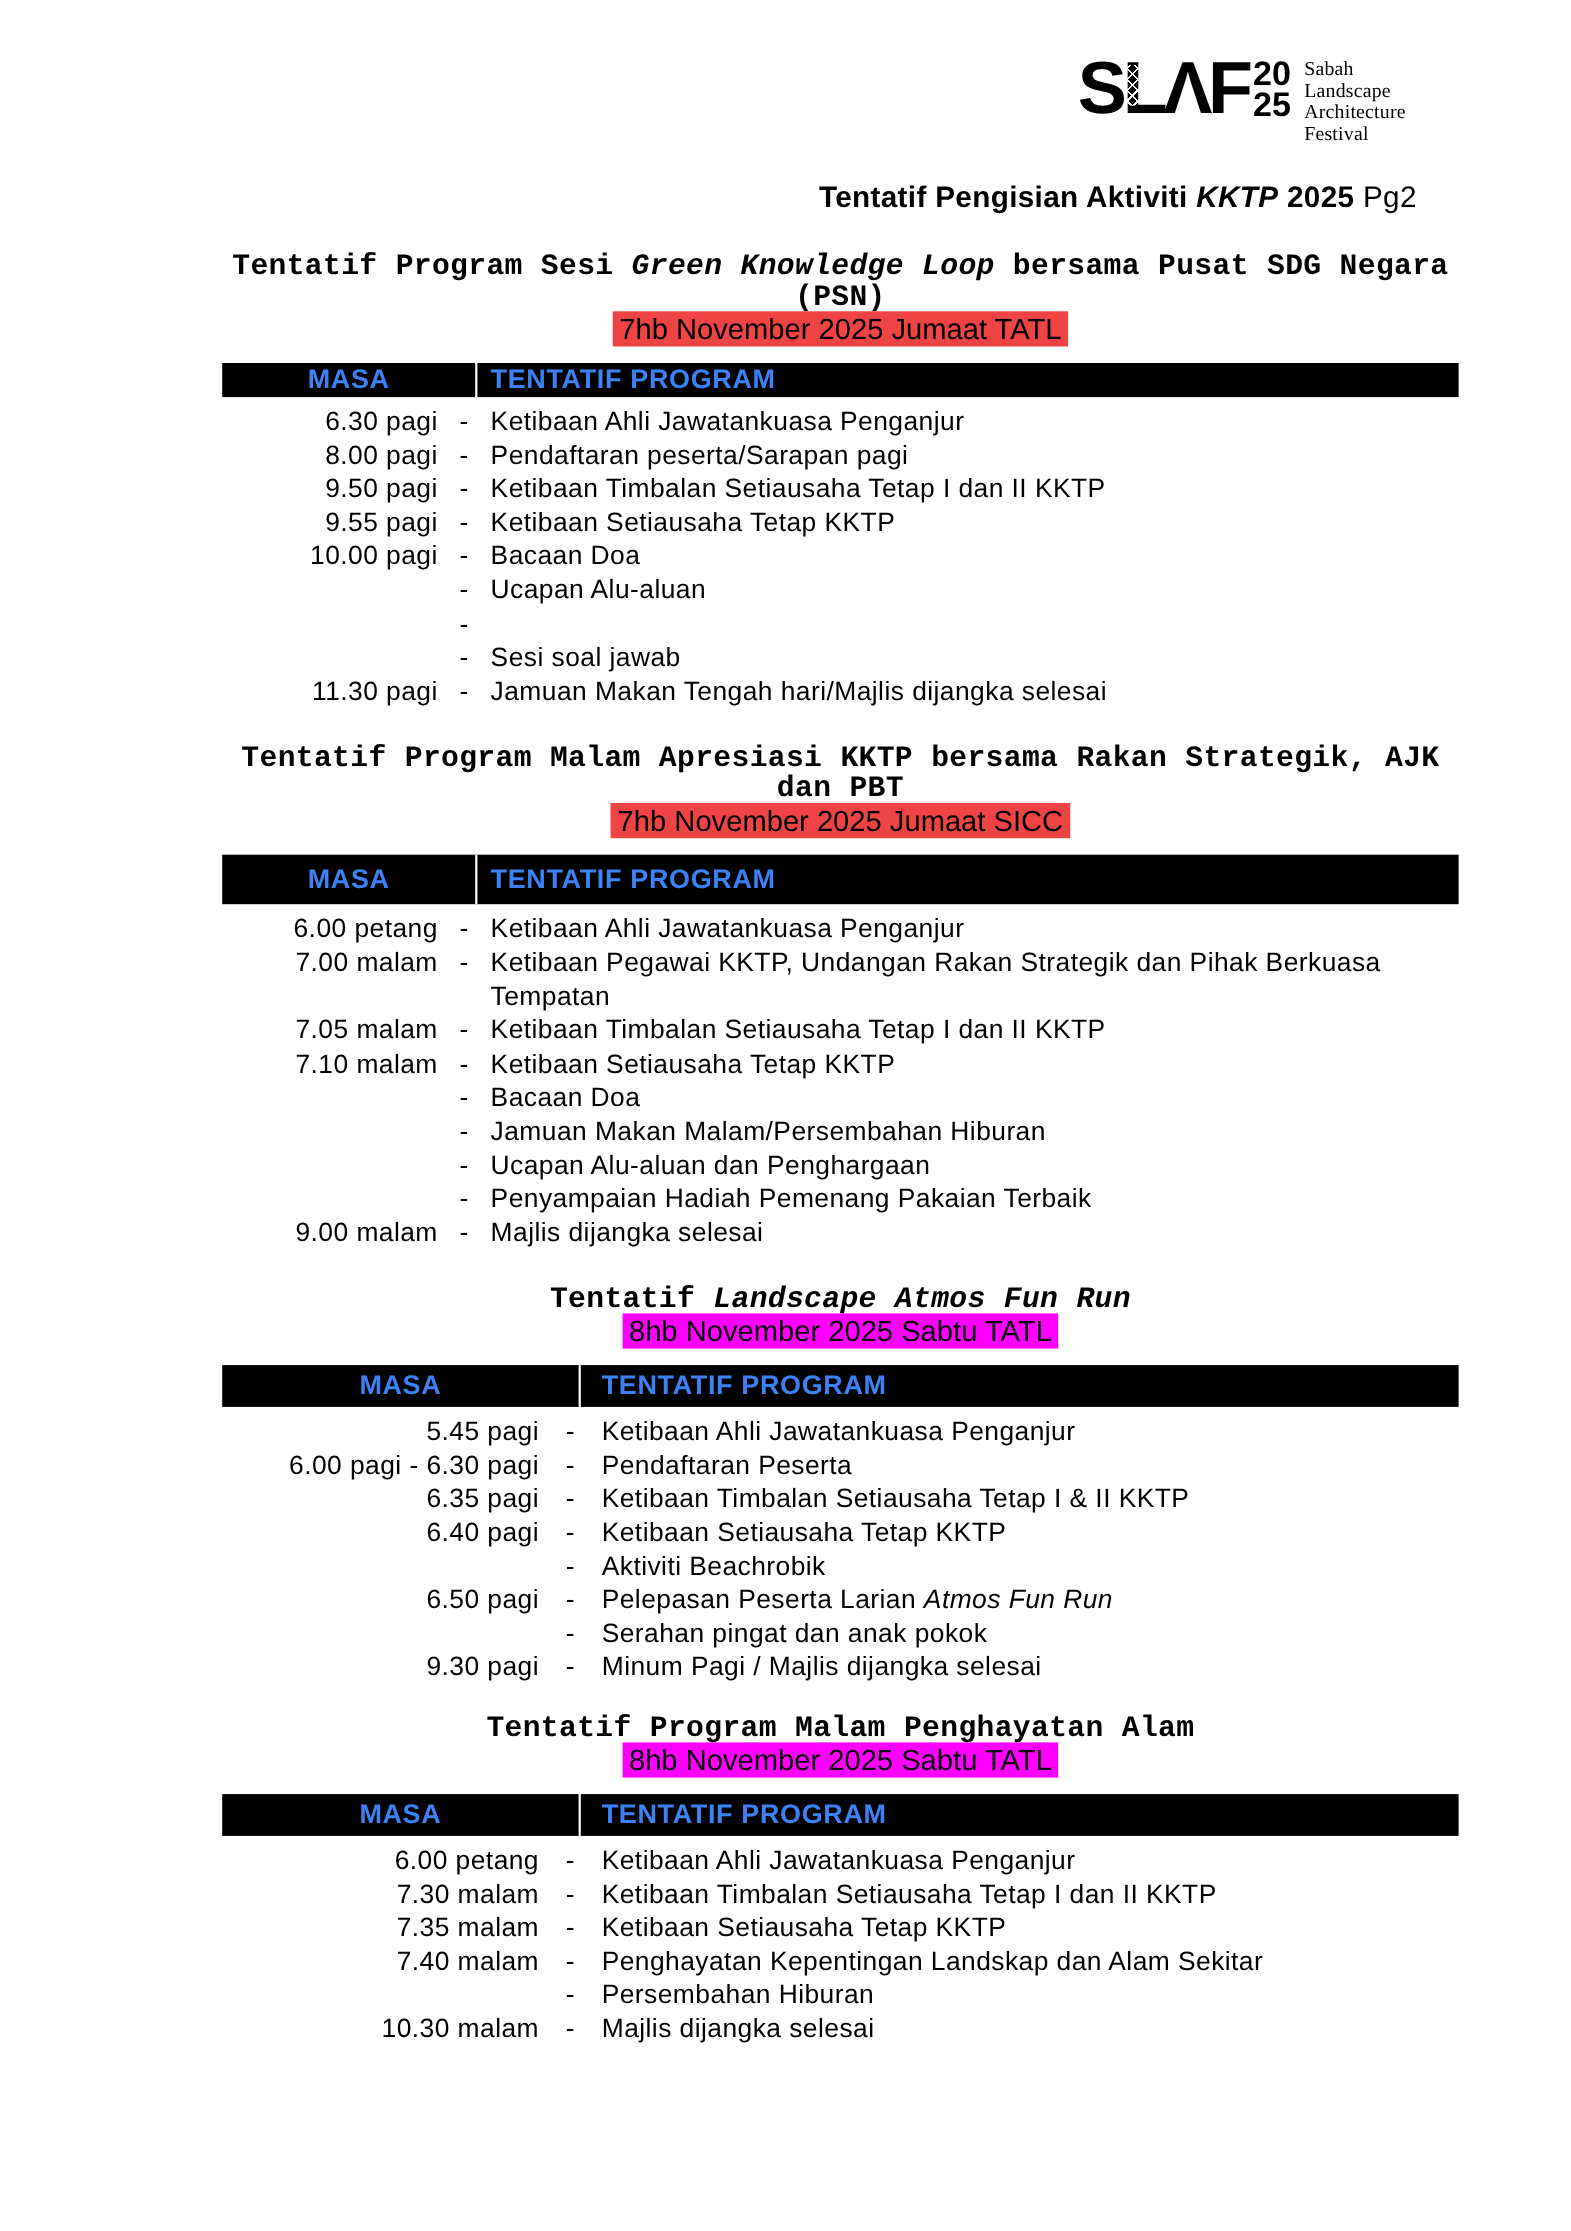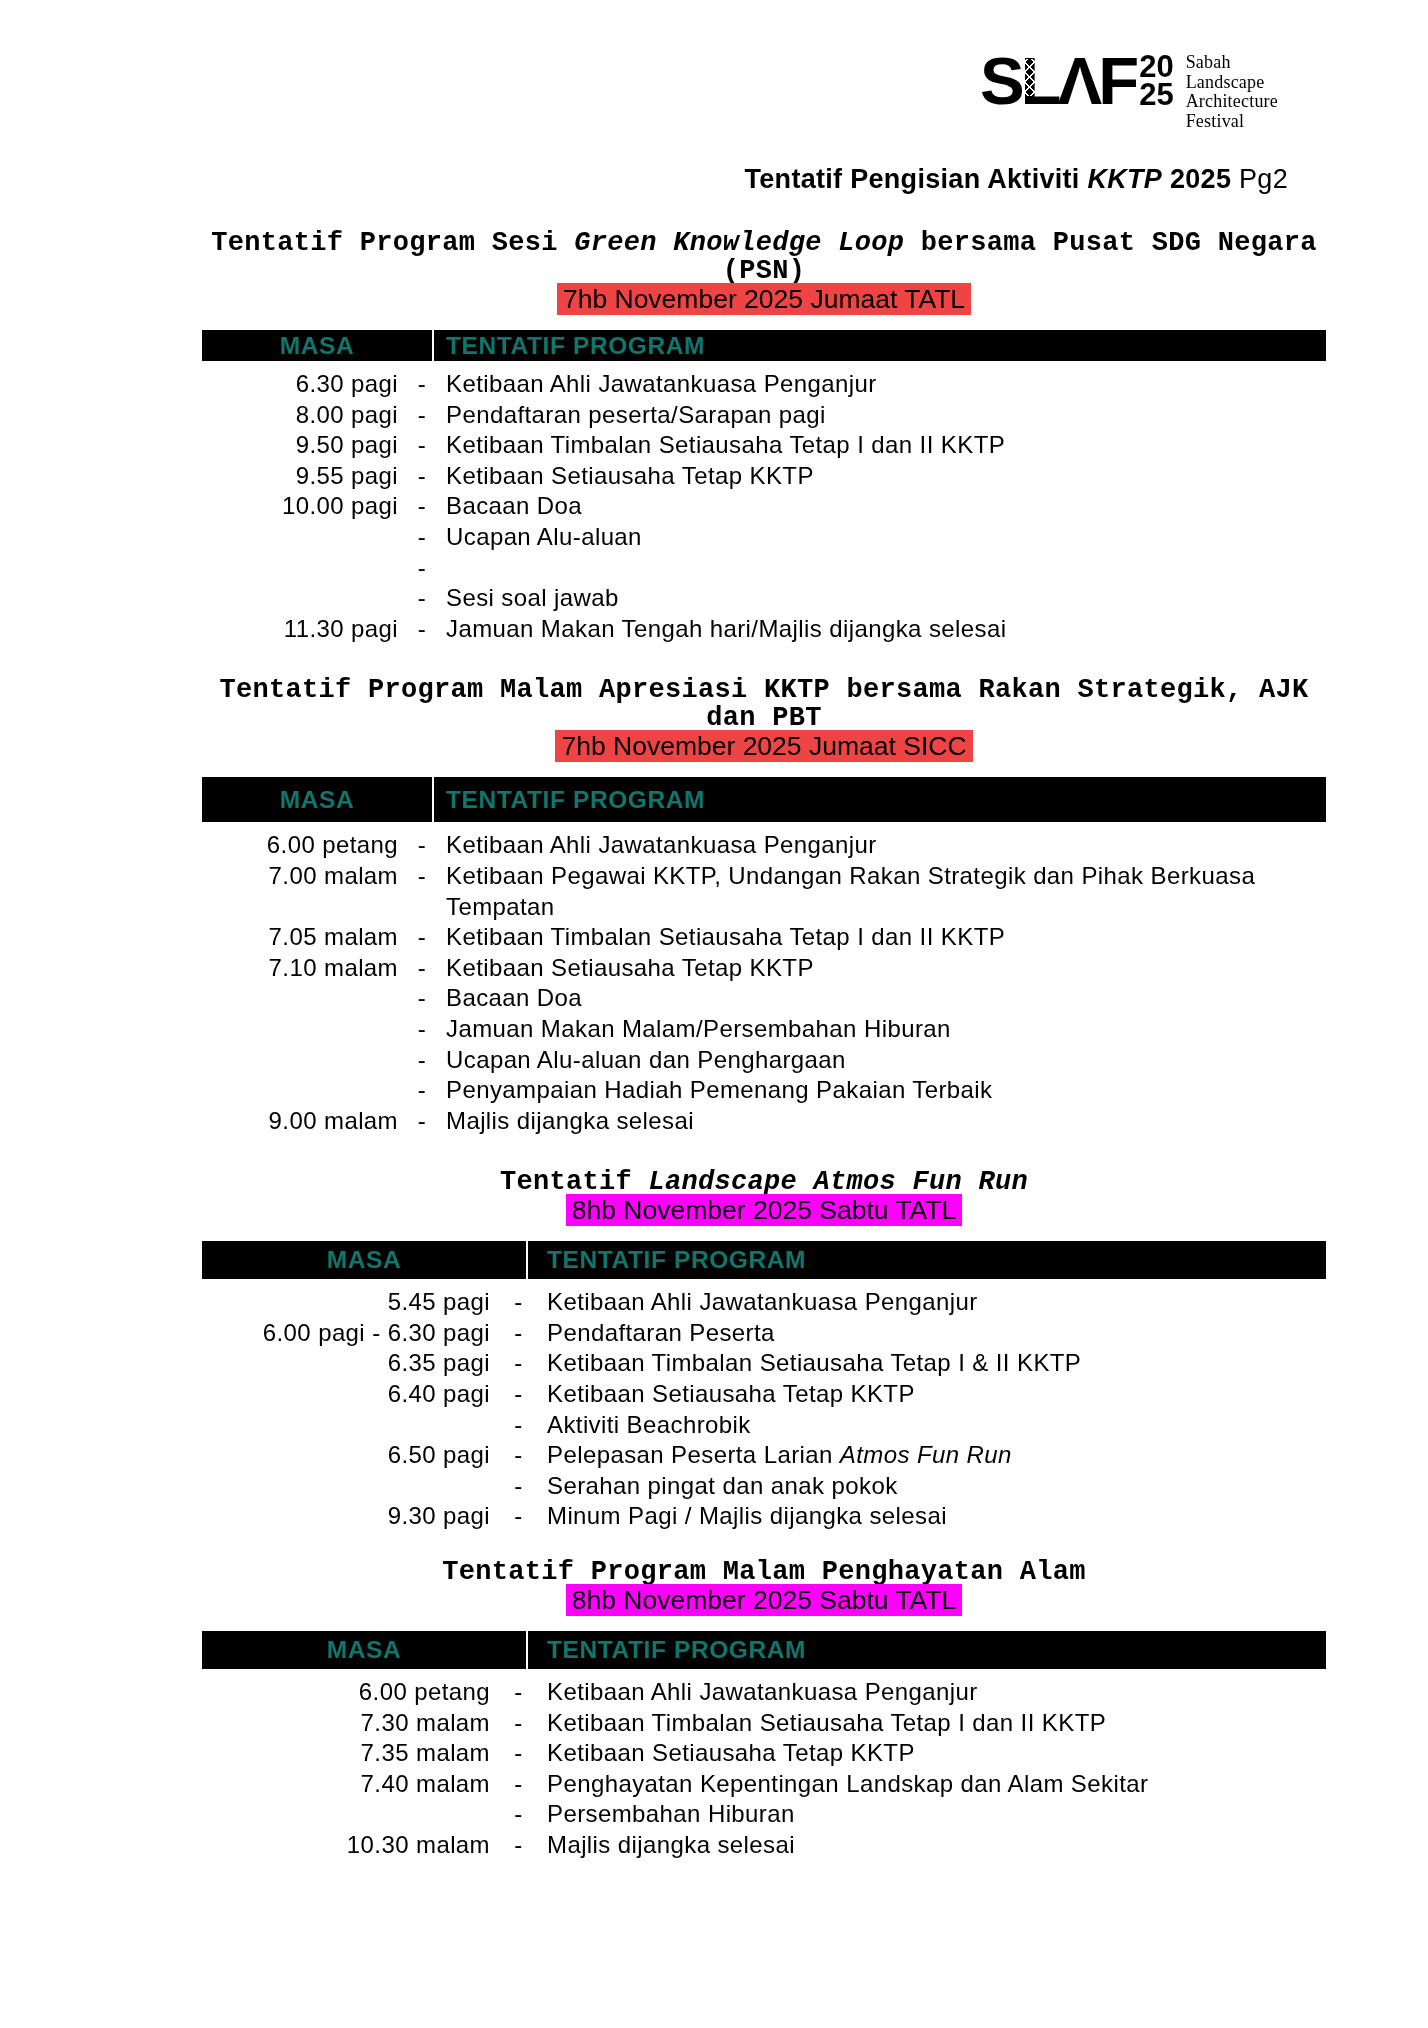--- a/index.html
+++ b/index.html
@@ -30,21 +30,21 @@
   .program-section:nth-child(4){margin-top:26px;}
   .sec-title{margin:0;font-size:27px;font-weight:bold;text-align:center;line-height:28px;letter-spacing:.3px;font-family:Liberation Mono, monospace;}
   .sec-title .it{font-style:italic;}
   .sec-date-row{text-align:center;line-height:28px;font-size:26.5px;}
   .sec-date{padding:1px 6px;}
   .hl-green{background:#ef4444;}
   .hl-magenta{background:#ff00ff;}
 
   
   .ptable{margin-top:17px;}
-  .thead{background:#000;color:#0f766e;display:grid;align-items:center;font-weight:bold;font-size:24.5px;letter-spacing:.6px;}
+  .thead{background:#000;color:#3b82f6;display:grid;align-items:center;font-weight:bold;font-size:24.5px;letter-spacing:.6px;}
   .th-masa{height:100%;display:flex;align-items:center;justify-content:center;border-right:2px solid #fff;box-sizing:border-box;}
   .th-prog{padding-left:12px;}
   .tbody{padding-top:8px;font-size:24px;letter-spacing:.4px;}
   .prow{display:grid;line-height:30.6px;}
   .ptime{text-align:right;white-space:nowrap;}
   .pdash{text-align:center;}
   .pprog .it{font-style:italic;text-align:center;}
 
   
   .program-section:nth-child(-n+2) .thead{grid-template-columns:232px 1fr;}

